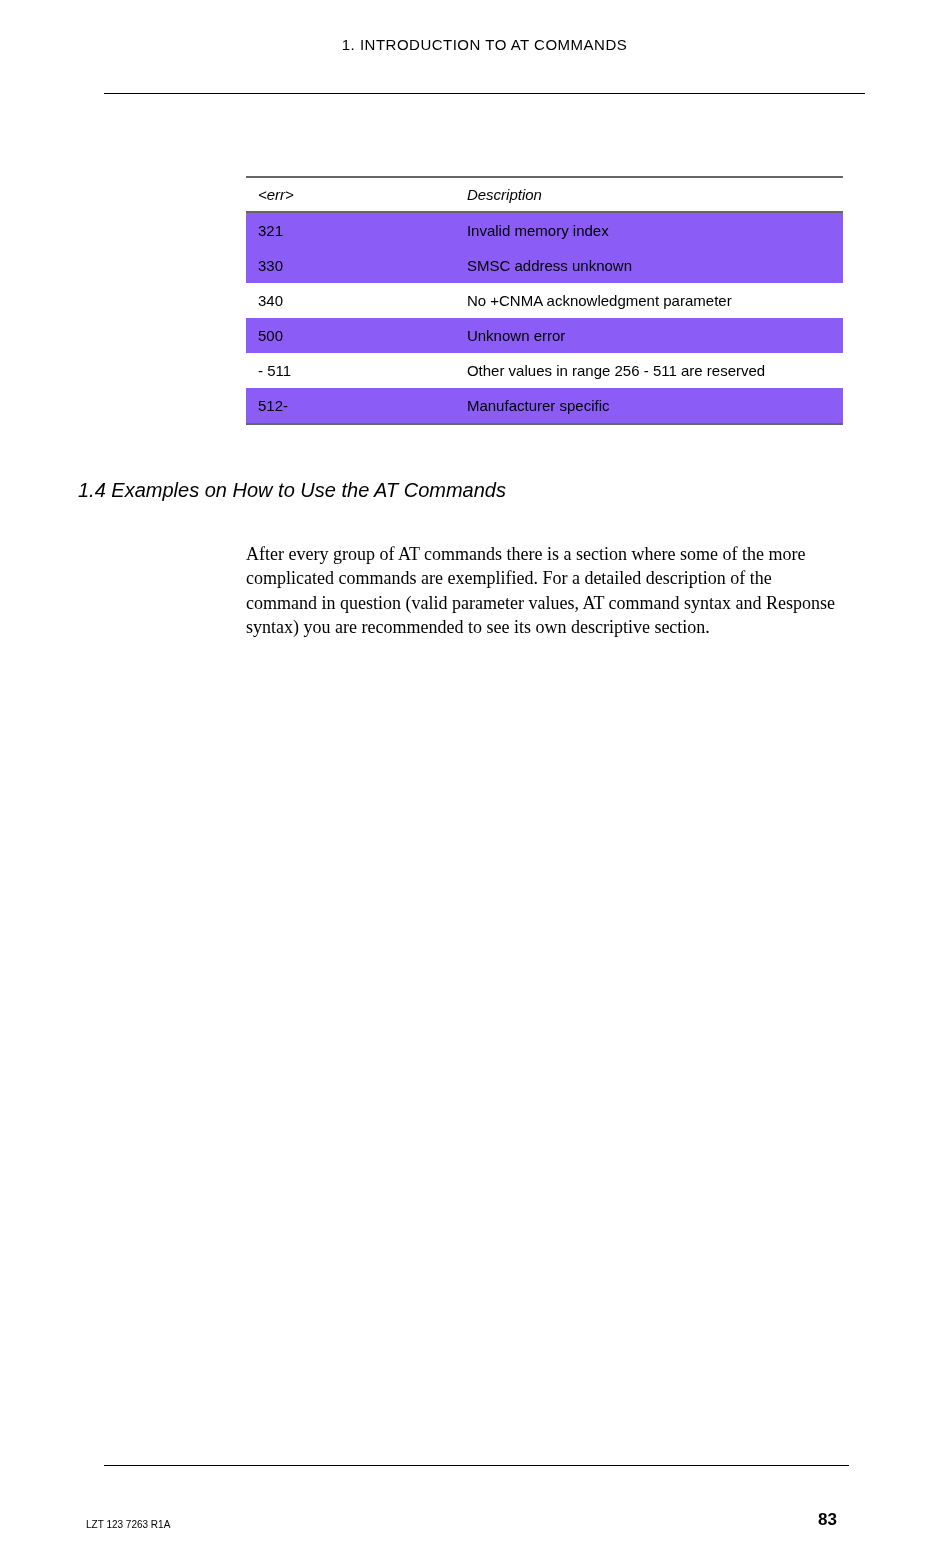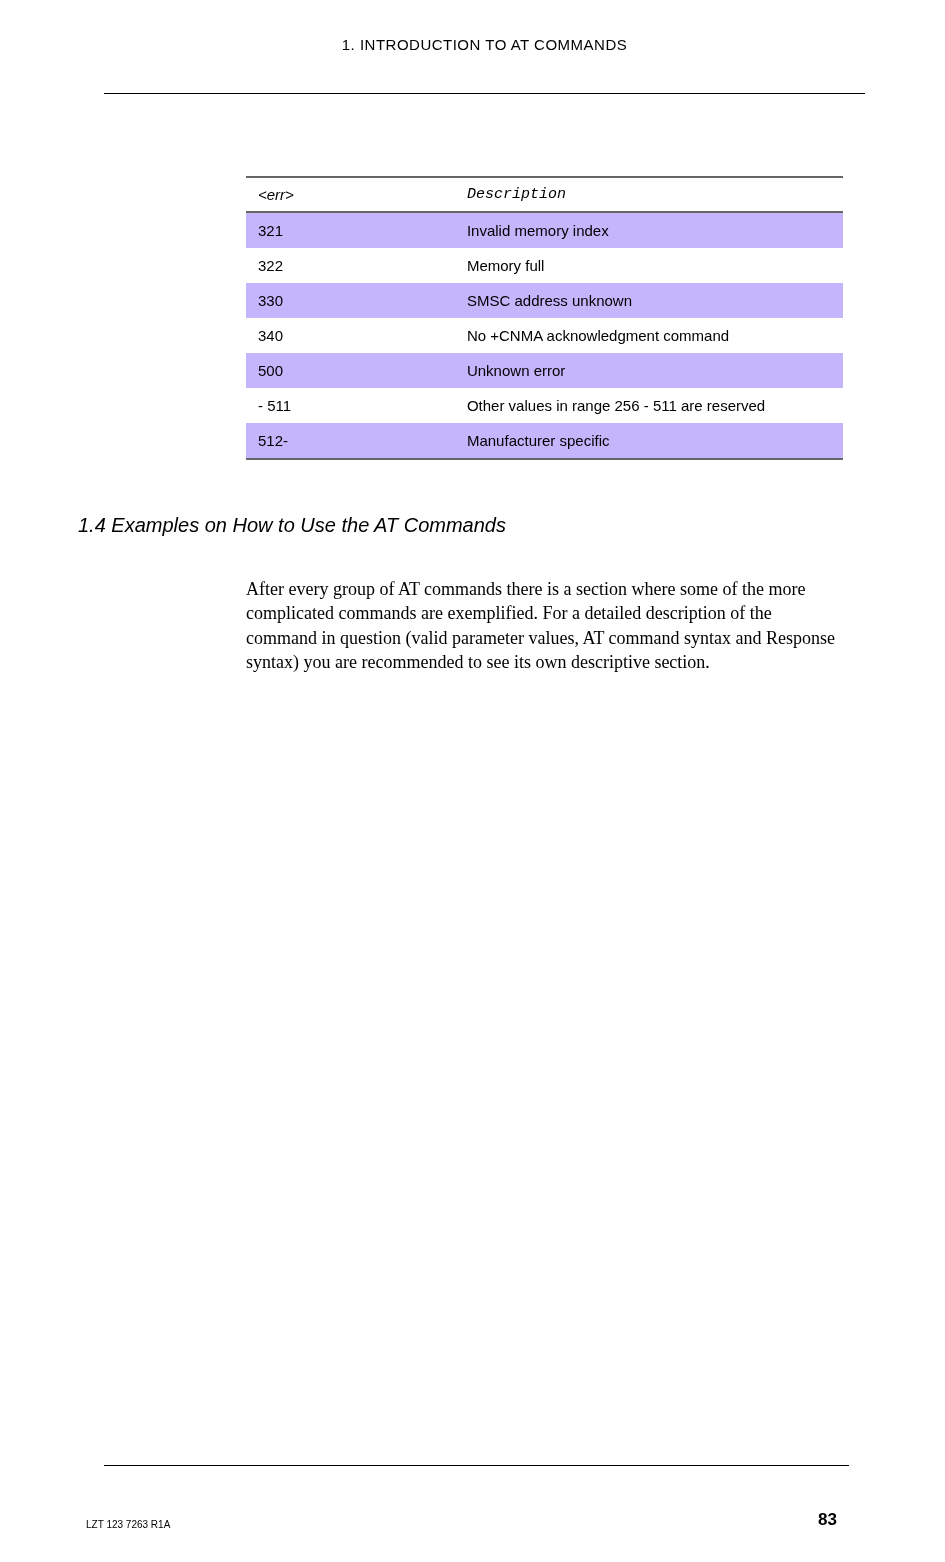--- a/index.html
+++ b/index.html
@@ -43,31 +43,30 @@
       text-align: left;
       font-weight: normal;
       font-style: italic;
       padding: 8px 12px;
     }
     td {
       padding: 9px 12px;
       text-align: left;
     }
     tr.shaded {
-      background-color: #c4b5fd;
+      background-color: #8b5cf6;
     }
     tbody tr:last-child {
       border-bottom: 2px solid #666;
     }
     .col-err {
       width: 35%;
     }
     .col-desc {
       width: 65%;
-      font-family: Liberation Mono, monospace;
     }
     .section-heading {
       margin: 30px 0 0 42px;
       font-family: 'Century Gothic', 'Avant Garde', Arial, sans-serif;
       font-style: italic;
       font-size: 20px;
       font-weight: normal;
     }
     .body-text {
       margin: 16px 90px 0 210px;
@@ -115,31 +114,27 @@
       <tr>
         <th class="col-err">&lt;err&gt;</th>
         <th class="col-desc">Description</th>
       </tr>
     </thead>
     <tbody>
       <tr class="shaded">
         <td>321</td>
         <td>Invalid memory index</td>
       </tr>
-      <tr>
-        <td>322</td>
-        <td>Memory full</td>
-      </tr>
       <tr class="shaded">
         <td>330</td>
         <td>SMSC address unknown</td>
       </tr>
       <tr>
         <td>340</td>
-        <td>No +CNMA acknowledgment command</td>
+        <td>No +CNMA acknowledgment parameter</td>
       </tr>
       <tr class="shaded">
         <td>500</td>
         <td>Unknown error</td>
       </tr>
       <tr>
         <td>- 511</td>
         <td>Other values in range 256 - 511 are reserved</td>
       </tr>
       <tr class="shaded">

